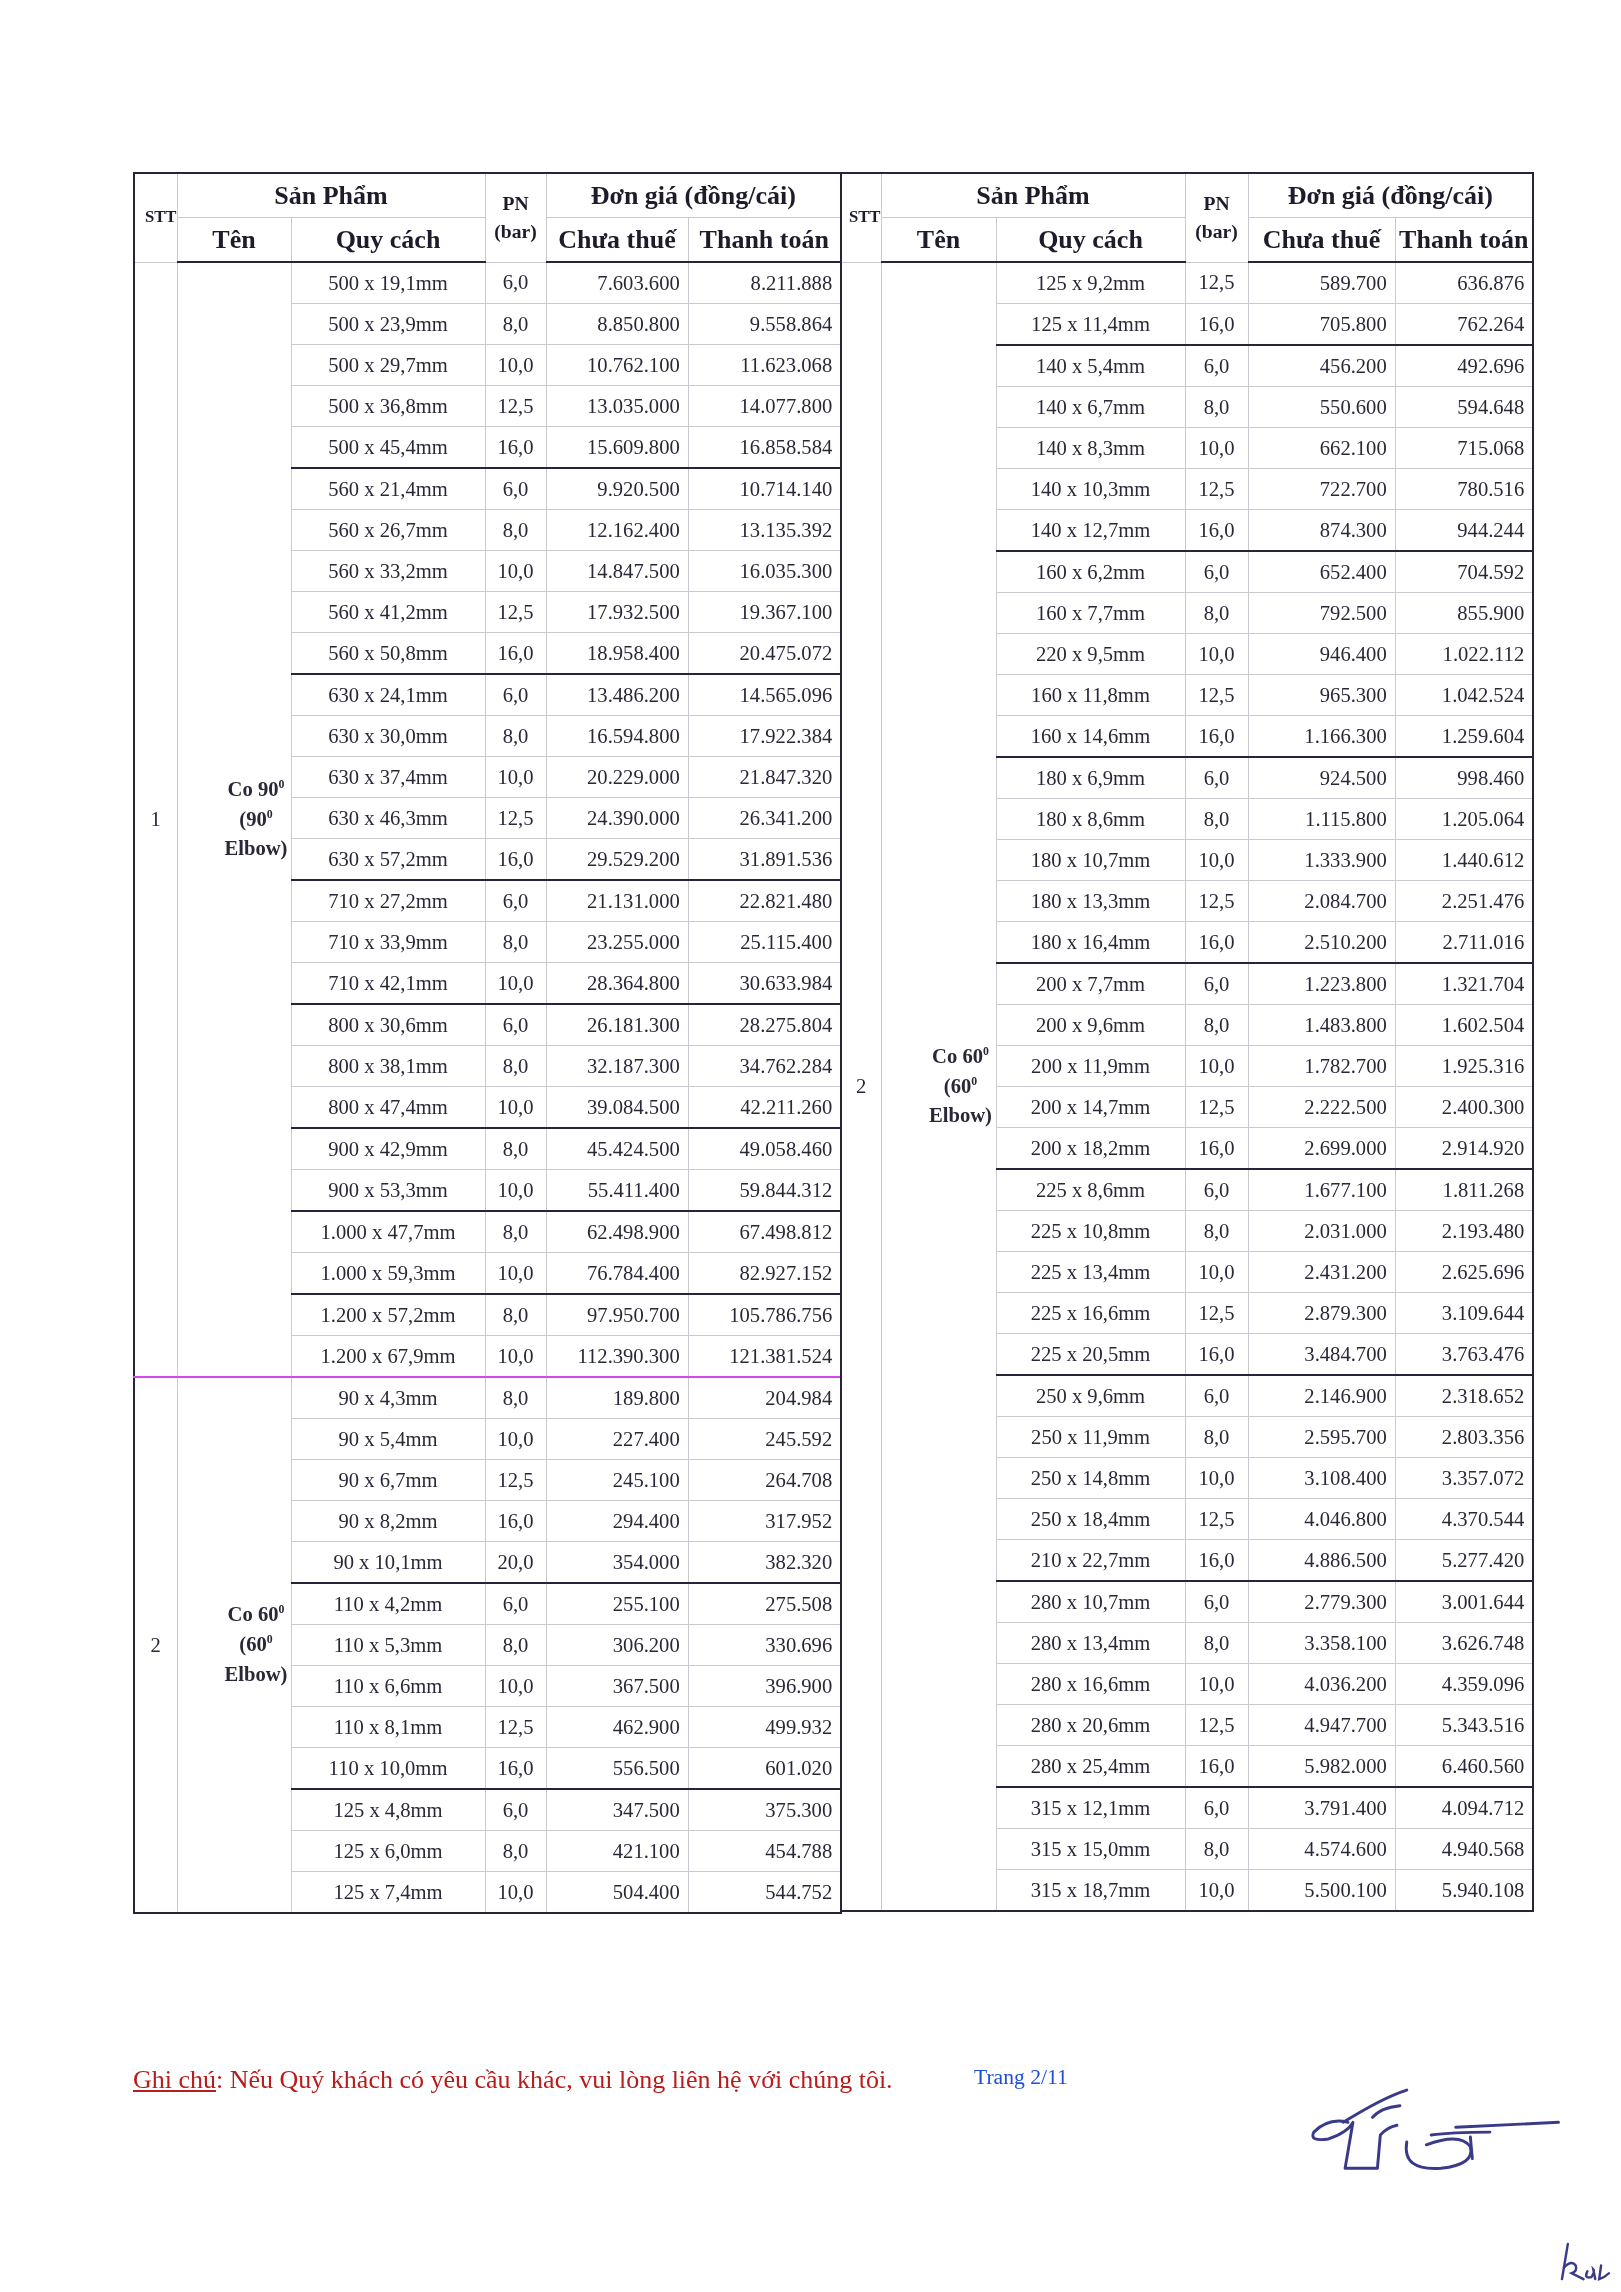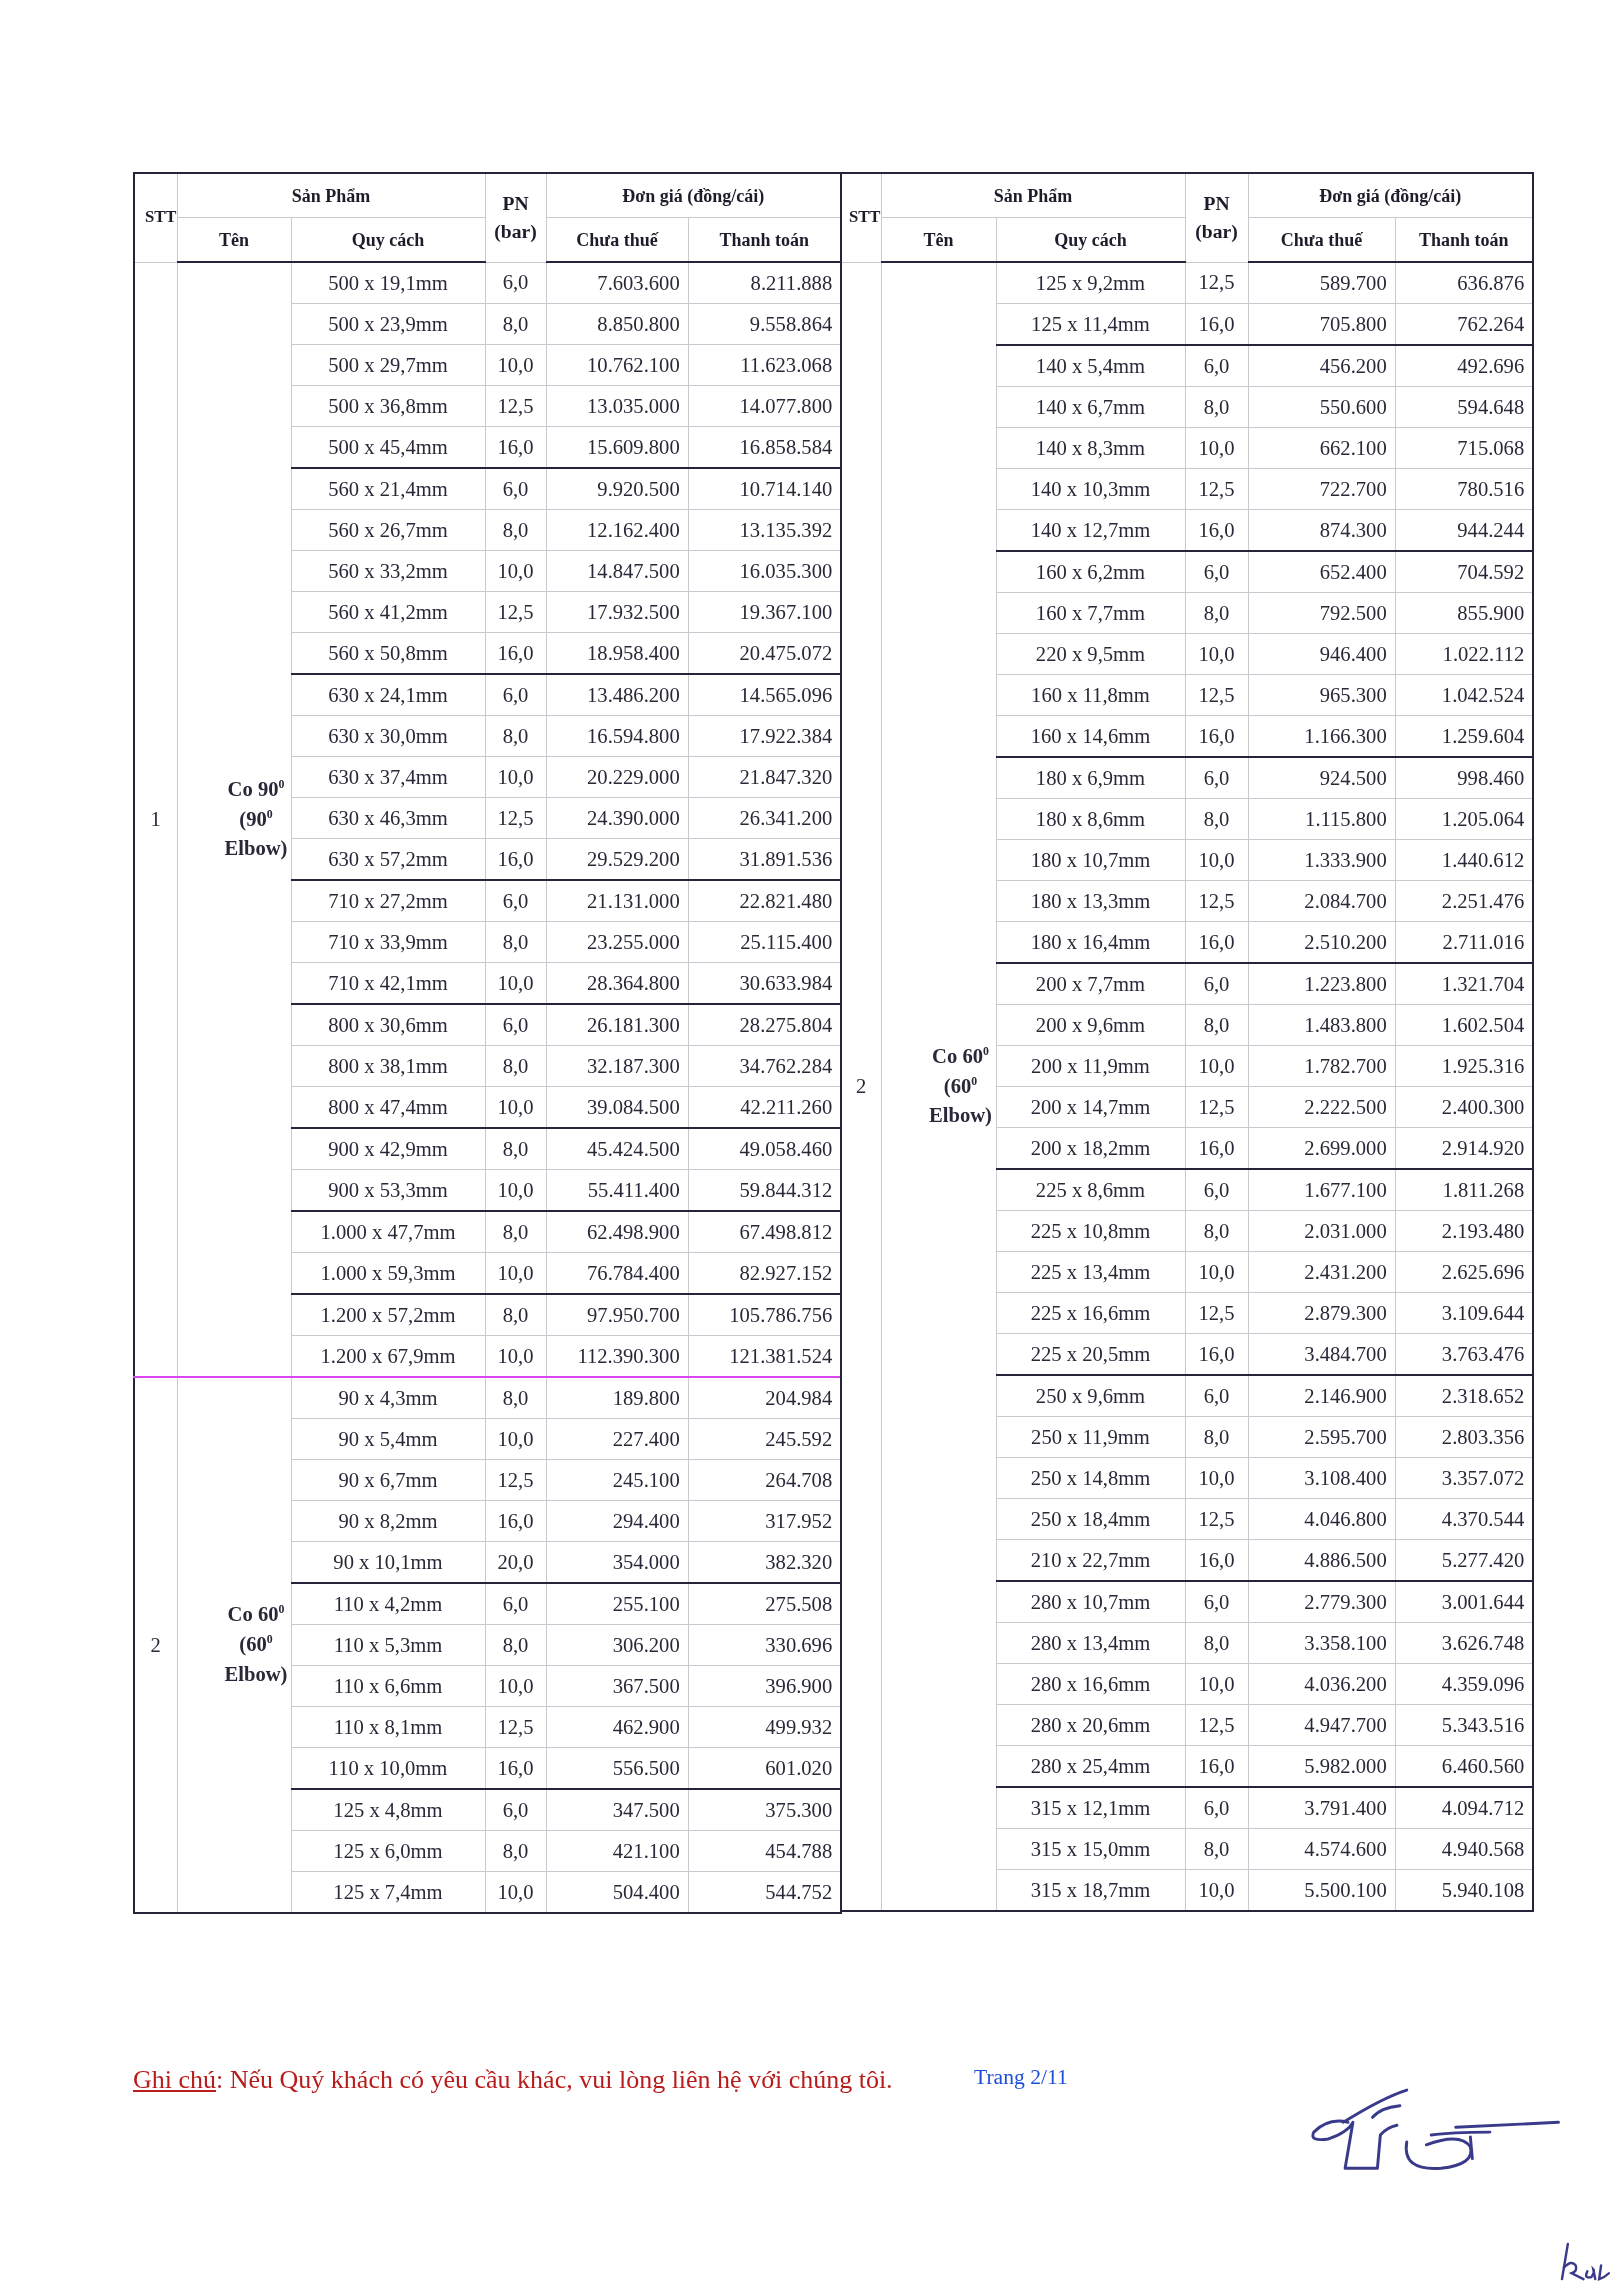--- a/index.html
+++ b/index.html
@@ -2,21 +2,21 @@
 <html><head>
 <meta charset="utf-8">
 <style>
   html, body { margin: 0; padding: 0; background: #ffffff; }
   body { width: 1621px; height: 2293px; position: relative; overflow: hidden;
          font-family: "Liberation Serif", "DejaVu Serif", serif; color: #2a2838; }
   .tbl { position: absolute; top: 172px; border-collapse: collapse; table-layout: fixed; }
   #tbl-left { left: 133px; width: 707px; }
   #tbl-right { left: 840px; width: 692px; }
   .tbl td, .tbl th { border: 1px solid #c9c9cf; padding: 0; font-size: 20.6px; line-height: 1; height: 40px; }
-  .tbl th { font-weight: bold; font-size: 18px; color: #1e1c2a; height: 43px; }
+  .tbl th { font-weight: bold; font-size: 26px; color: #1e1c2a; height: 43px; }
   .tbl { border: 2px solid #26233a; }
   .tbl thead tr:last-child th { border-bottom: 2.9px solid #26233a; }
   .tbl th.stt { font-size: 16.7px; vertical-align: middle; text-align: right; padding-left: 2px; margin-left: 40px; }
   .tbl th.pn-h { vertical-align: middle; line-height: 1.4; font-size: 19.6px; }
   .tbl th.pn-h .bar { font-weight: bold; }
   td.spec { text-align: center; }
   td.pn { text-align: center; }
   td.num { text-align: right; padding-right: 7.8px; }
   td.sttc { text-align: center; vertical-align: middle; border-right: 1px solid #c9c9cf; }
   td.name { text-align: center; vertical-align: middle; font-weight: bold; line-height: 1.45; font-size: 20.6px; padding-left: 44px; }

